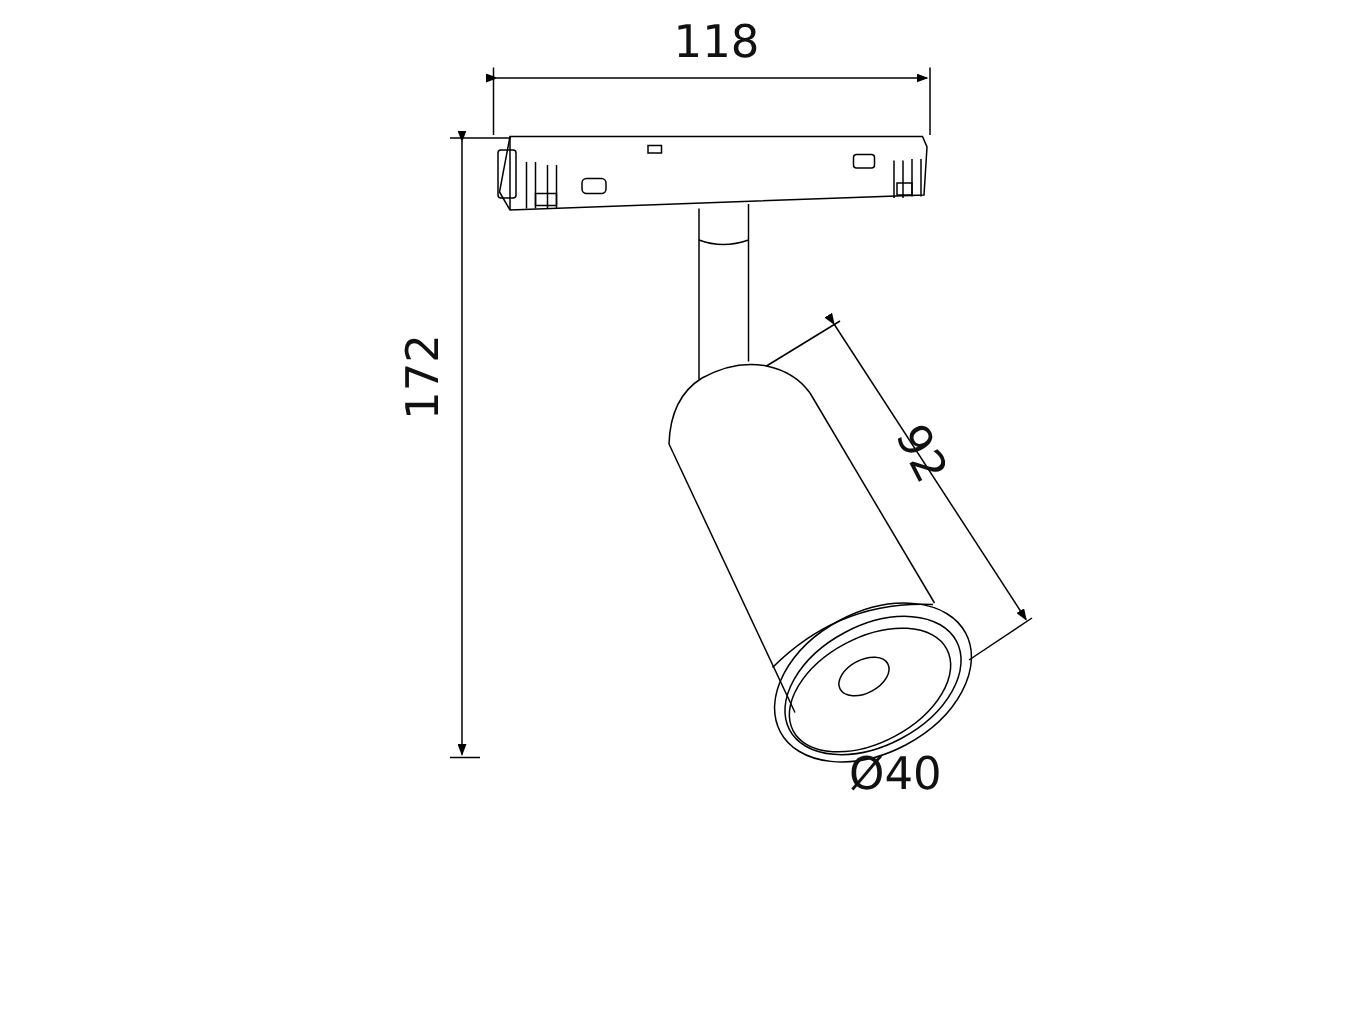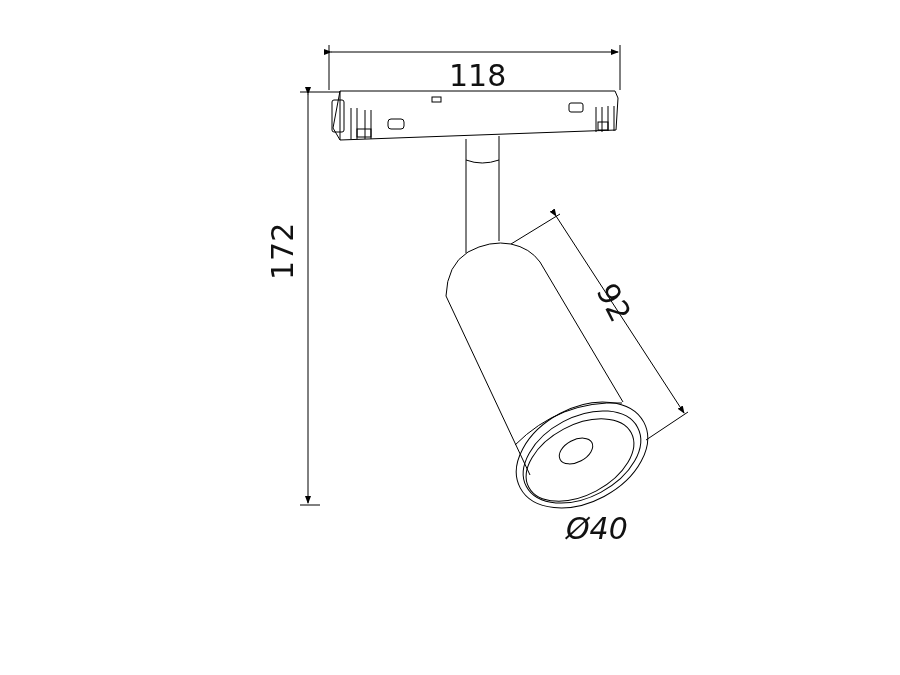--- a/index.html
+++ b/index.html
@@ -1,22 +1,22 @@
 <!DOCTYPE html>
 <html><head>
 <meta charset="utf-8">
 <style>
   html, body { margin:0; padding:0; background:#ffffff; }
   body { width:900px; height:675px; position:relative; overflow:hidden; }
   .canvas { position:absolute; left:0; top:0; width:900px; height:675px; }
   .dim-label { position:absolute; font-family:"DejaVu Sans","Liberation Sans",sans-serif; color:#111; font-size:30px; line-height:1; }
-  .lbl-width { left:449px; top:14px;margin-top:47px; }
+  .lbl-width { left:449px; top:14px; }
   .lbl-height { left:268px; top:280px; transform:rotate(-90deg); transform-origin:left top; }
   .lbl-length { left:618px; top:279px; transform:rotate(63deg); transform-origin:left top; }
-  .lbl-dia { left:566px; top:514px;font-style:italic; }
+  .lbl-dia { left:566px; top:502px; }
 </style>
 </head>
 <body>
 
 <div class="canvas">
   <svg width="900" height="675" viewBox="0 0 900 675">
     <defs>
       <marker id="arr" markerWidth="8" markerHeight="6" refX="7" refY="3" orient="auto">
         <path d="M0,0 L8,3 L0,6 z" fill="#000"></path>
       </marker>

